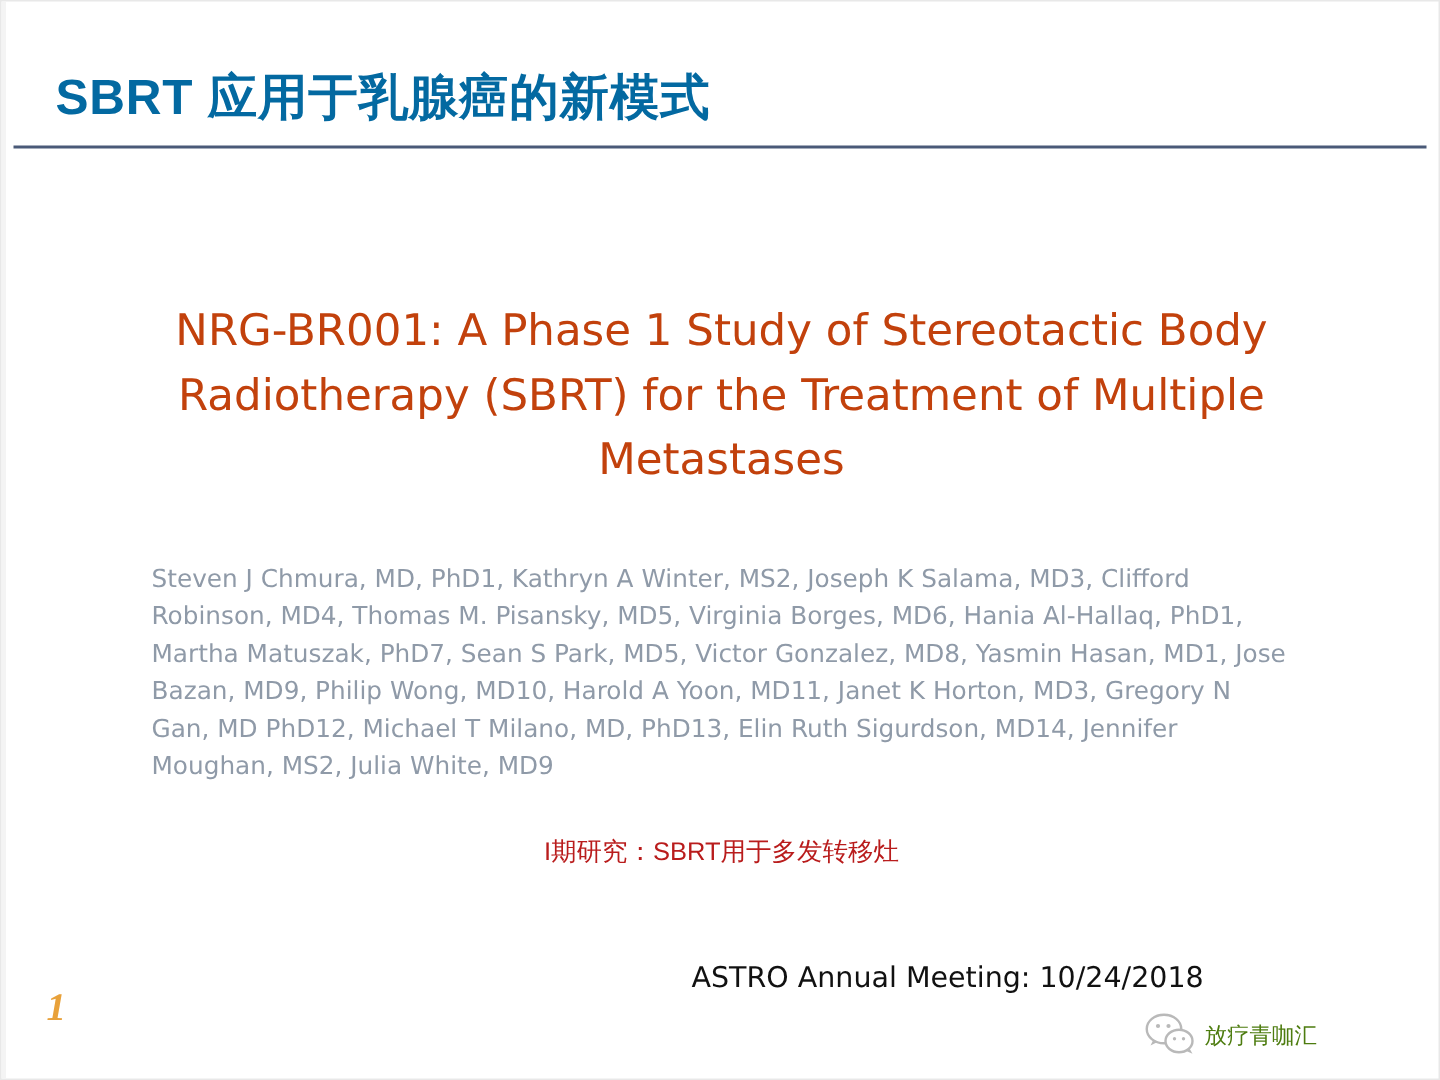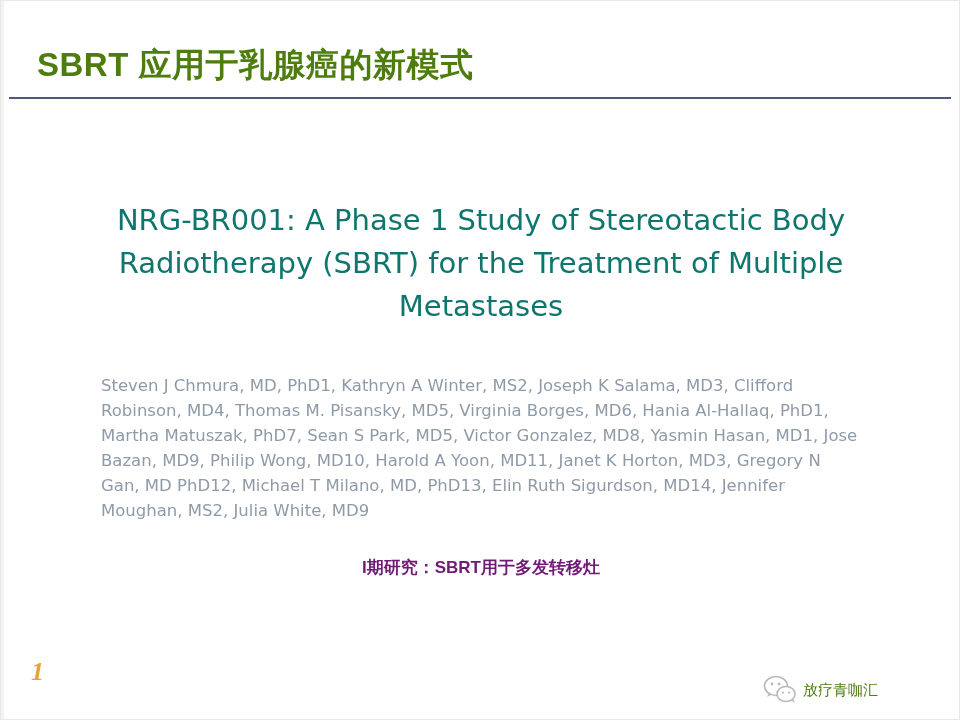--- a/index.html
+++ b/index.html
@@ -26,21 +26,21 @@
     left: 0;
     top: 18px;
     width: 960px;
     height: 72px;
   }
   .slide-title {
     position: absolute;
     left: 36px;
     top: 24px;
     font-size: 33px;
-    color: #4d7c0f;
+    color: #0369a1;
     font-weight: bold;
     letter-spacing: 0.5px;
     white-space: nowrap;
   }
   .title-rule {
     position: absolute;
     left: 8px;
     right: 8px;
     top: 96px;
     height: 2px;
@@ -54,21 +54,21 @@
     height: 620px;
   }
   .main-title {
     position: absolute;
     left: 108px;
     top: 98px;
     width: 744px;
     text-align: center;
     font-size: 29px;
     line-height: 43px;
-    color: #0f766e;
+    color: #c2410c;
     font-family: "DejaVu Sans", sans-serif;
     font-weight: normal;
   }
   .authors {
     position: absolute;
     left: 100px;
     top: 272px;
     width: 760px;
     text-align: left;
     font-size: 16.5px;
@@ -76,22 +76,22 @@
     color: #8f9aa8;
     font-family: "DejaVu Sans", sans-serif;
   }
   .cn-subtitle {
     position: absolute;
     left: 180px;
     top: 455px;
     width: 600px;
     text-align: center;
     font-size: 17px;
-    color: #701a75;
-    font-weight: bold;
+    color: #b91c1c;
+    font-weight: normal;
     font-family: "Liberation Sans", sans-serif;
   }
   .meeting-line {
     position: absolute;
     left: 460px;
     top: 540px;
     width: 430px;
     text-align: left;
     font-size: 19px;
     color: #111111;
@@ -150,20 +150,21 @@
   <div class="title-rule"></div>
 
   <div class="body-area">
 
     <div class="main-title">NRG-BR001: A Phase 1 Study of Stereotactic Body Radiotherapy (SBRT) for the Treatment of Multiple Metastases</div>
 
     <div class="authors">Steven J Chmura, MD, PhD1, Kathryn A Winter, MS2, Joseph K Salama, MD3, Clifford Robinson, MD4, Thomas M. Pisansky, MD5, Virginia Borges, MD6, Hania Al-Hallaq, PhD1, Martha Matuszak, PhD7, Sean S Park, MD5, Victor Gonzalez, MD8, Yasmin Hasan, MD1, Jose Bazan, MD9, Philip Wong, MD10, Harold A Yoon, MD11, Janet K Horton, MD3, Gregory N Gan, MD PhD12, Michael T Milano, MD, PhD13, Elin Ruth Sigurdson, MD14, Jennifer Moughan, MS2, Julia White, MD9</div>
 
     <div class="cn-subtitle">I期研究：SBRT用于多发转移灶</div>
 
+    <div class="meeting-line">ASTRO Annual Meeting: 10/24/2018</div>
 
     <div class="page-number">1</div>
 
     <div class="watermark">
       <svg class="wm-logo" viewBox="0 0 34 34">
         <ellipse cx="13" cy="13" rx="11.5" ry="9.5" fill="none" stroke="#b9b9b9" stroke-width="1.6"></ellipse>
         <circle cx="9" cy="11" r="1.4" fill="#b9b9b9"></circle>
         <circle cx="16" cy="11" r="1.4" fill="#b9b9b9"></circle>
         <path d="M6 20 L4 24 L9 21.5 Z" fill="#b9b9b9"></path>
         <ellipse cx="23" cy="21" rx="9" ry="7.5" fill="#ffffff" stroke="#b9b9b9" stroke-width="1.6"></ellipse>

